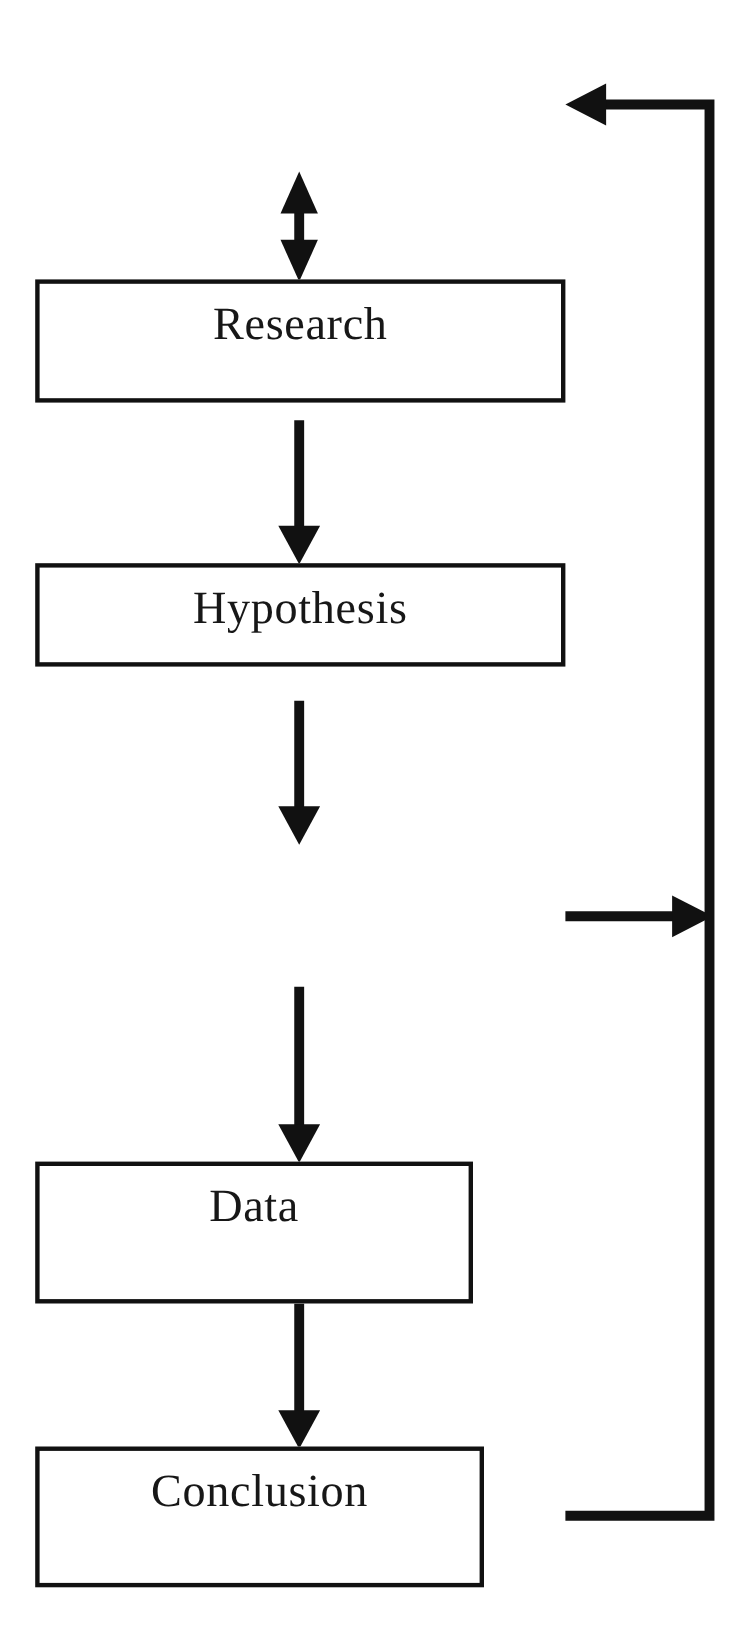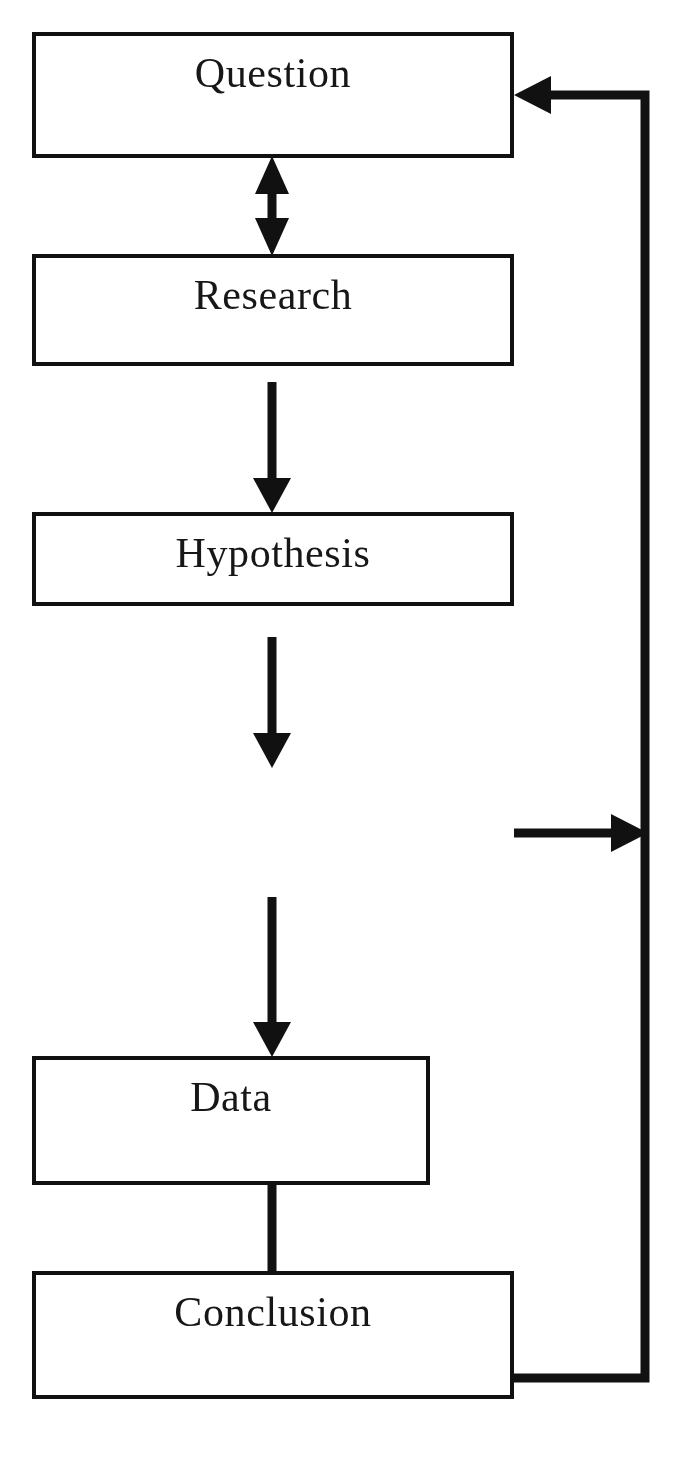--- a/index.html
+++ b/index.html
@@ -79,34 +79,31 @@
       <line x1="514" y1="833" x2="616" y2="833" stroke="#111111" stroke-width="9"></line>
       <polygon points="648,833 611,814 611,852" fill="#111111"></polygon>
     </g>
 
     <g>
       <polyline points="514,1378 645,1378 645,95 549,95" fill="none" stroke="#111111" stroke-width="9" stroke-linejoin="miter" stroke-linecap="butt"></polyline>
       <polygon points="514,95 551,76 551,114" fill="#111111"></polygon>
     </g>
   </svg>
 
-  <div class="node-box" style="left:32px; top:32px; width:482px; height:126px;">
-    <span class="node-label">Question</span>
-  </div>
 
   <div class="node-box" style="left:32px; top:254px; width:482px; height:112px;">
     <span class="node-label">Research</span>
   </div>
 
   <div class="node-box" style="left:32px; top:512px; width:482px; height:94px;">
     <span class="node-label">Hypothesis</span>
   </div>
 
 
   <div class="node-box" style="left:32px; top:1056px; width:398px; height:129px;">
     <span class="node-label">Data</span>
   </div>
 
-  <div class="node-box" style="left:32px; top:1271px; width:482px; height:128px;">
+  <div class="node-box" style="left:32px; top:1315px; width:408px; height:128px;">
     <span class="node-label">Conclusion</span>
   </div>
 
 </div>
 
 </body></html>

